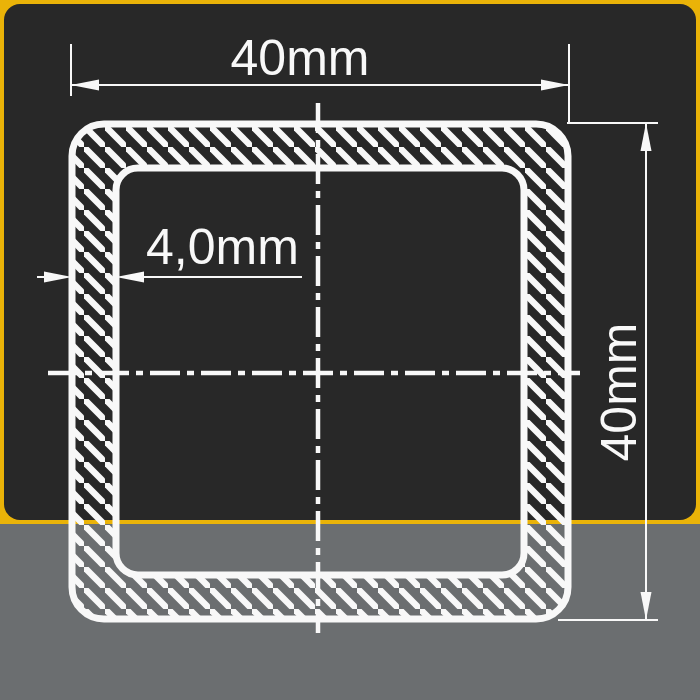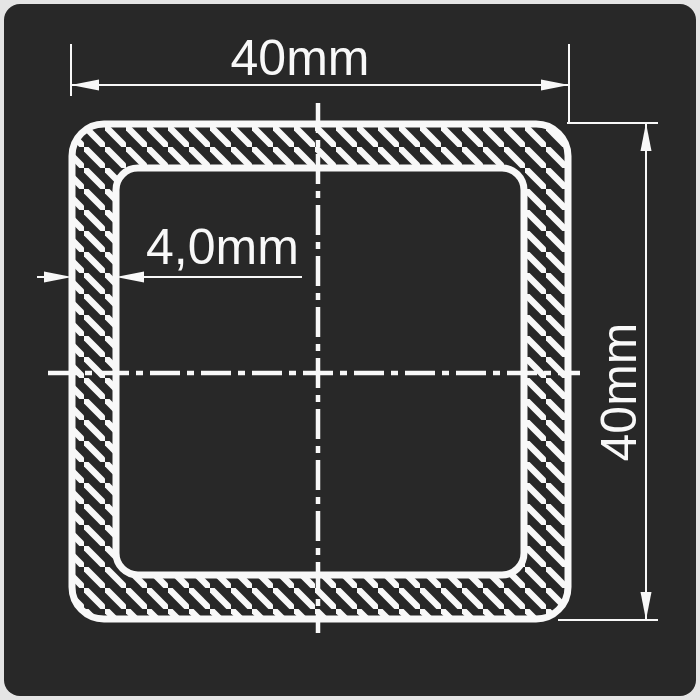--- a/index.html
+++ b/index.html
@@ -2,21 +2,21 @@
 <html><head>
 <meta charset="utf-8">
 <style>
   html,body{margin:0;padding:0;}
   body{
     width:700px;height:700px;
     background:#6b6e70;
     font-family:"Liberation Sans", sans-serif;
     overflow:hidden;
   }
-  .page{position:relative;width:700px;height:700px;background:#e5e5e5;}
+  .page{position:relative;width:700px;height:524px;background:#eab308;}
   .card{
     position:absolute;inset:4px;
     background:#282828;
     border-radius:16px;
   }
   svg.drawing{position:absolute;left:0;top:0;}
   .contour{fill:none;stroke:#f8f8f8;stroke-width:7;}
   .centerline{fill:none;stroke:#f8f8f8;stroke-width:4.5;
     stroke-dasharray:30 7 7 7;stroke-dashoffset:45;}
   .dimline{fill:none;stroke:#f8f8f8;stroke-width:2;}

